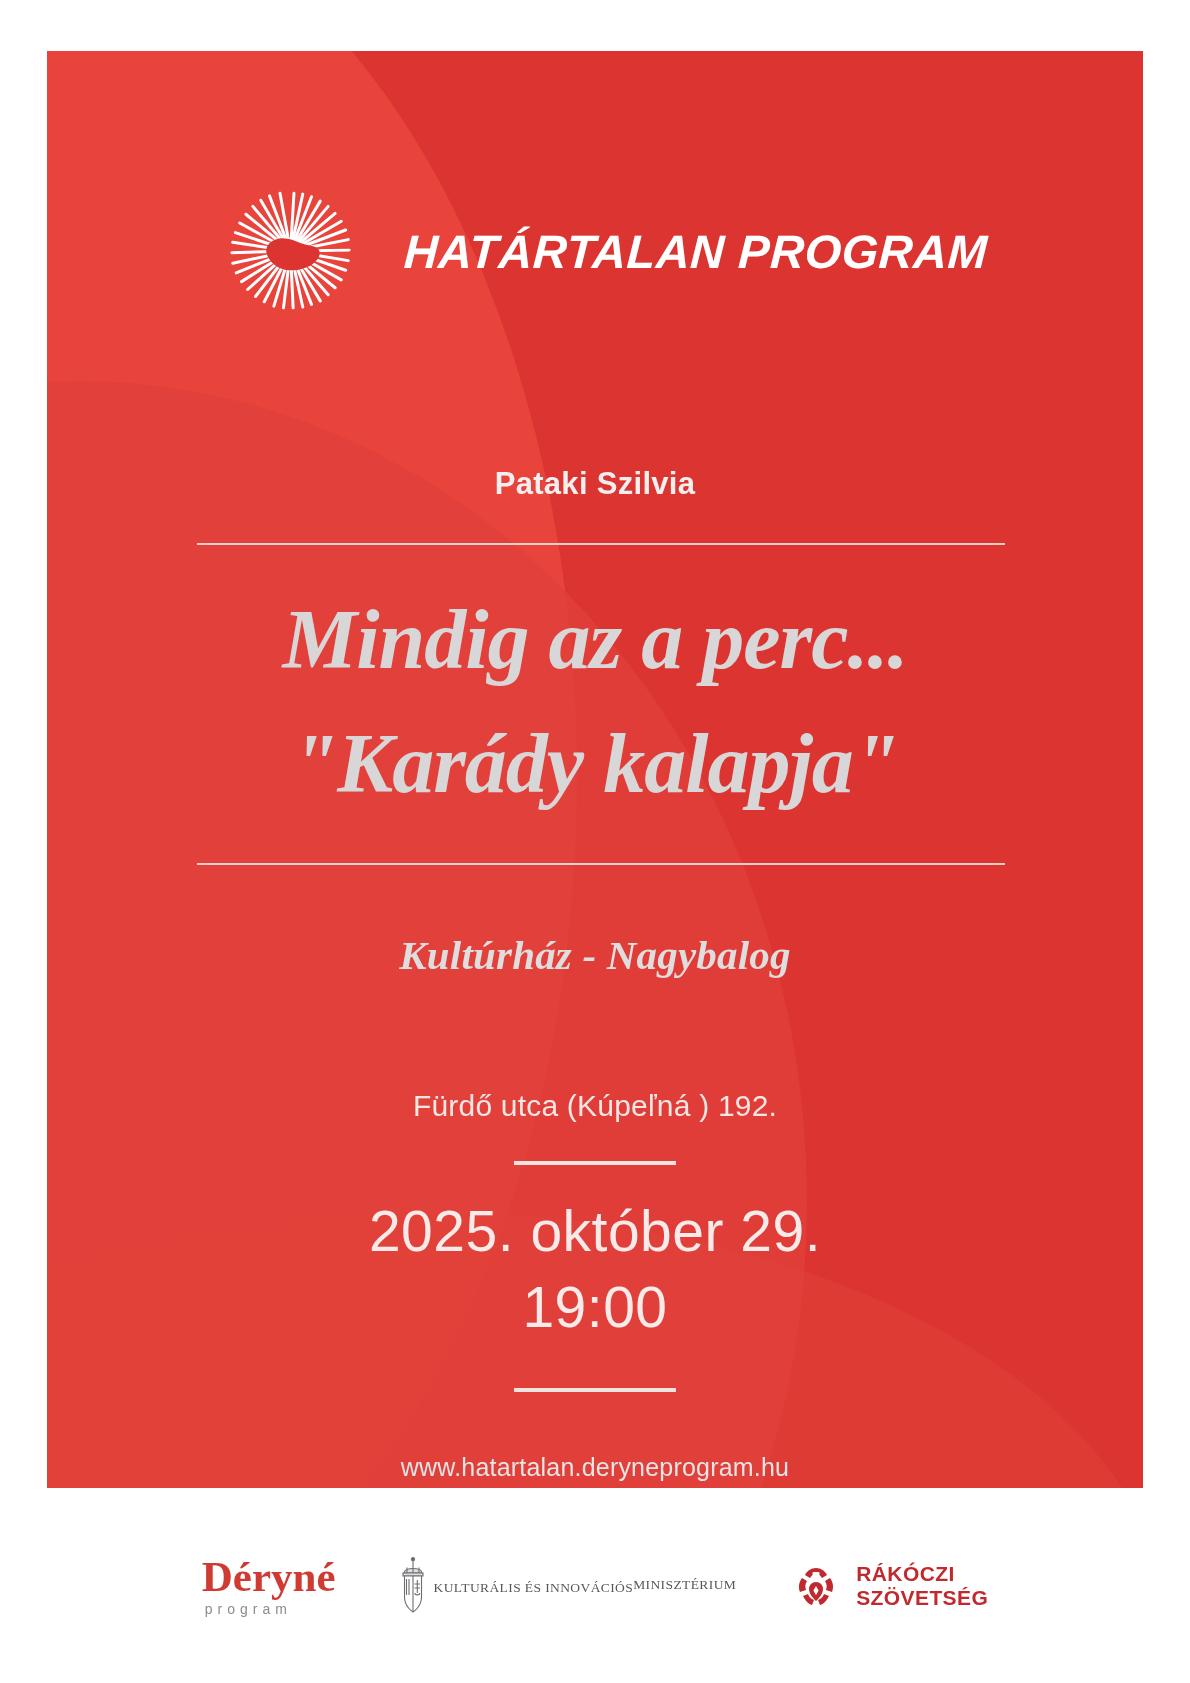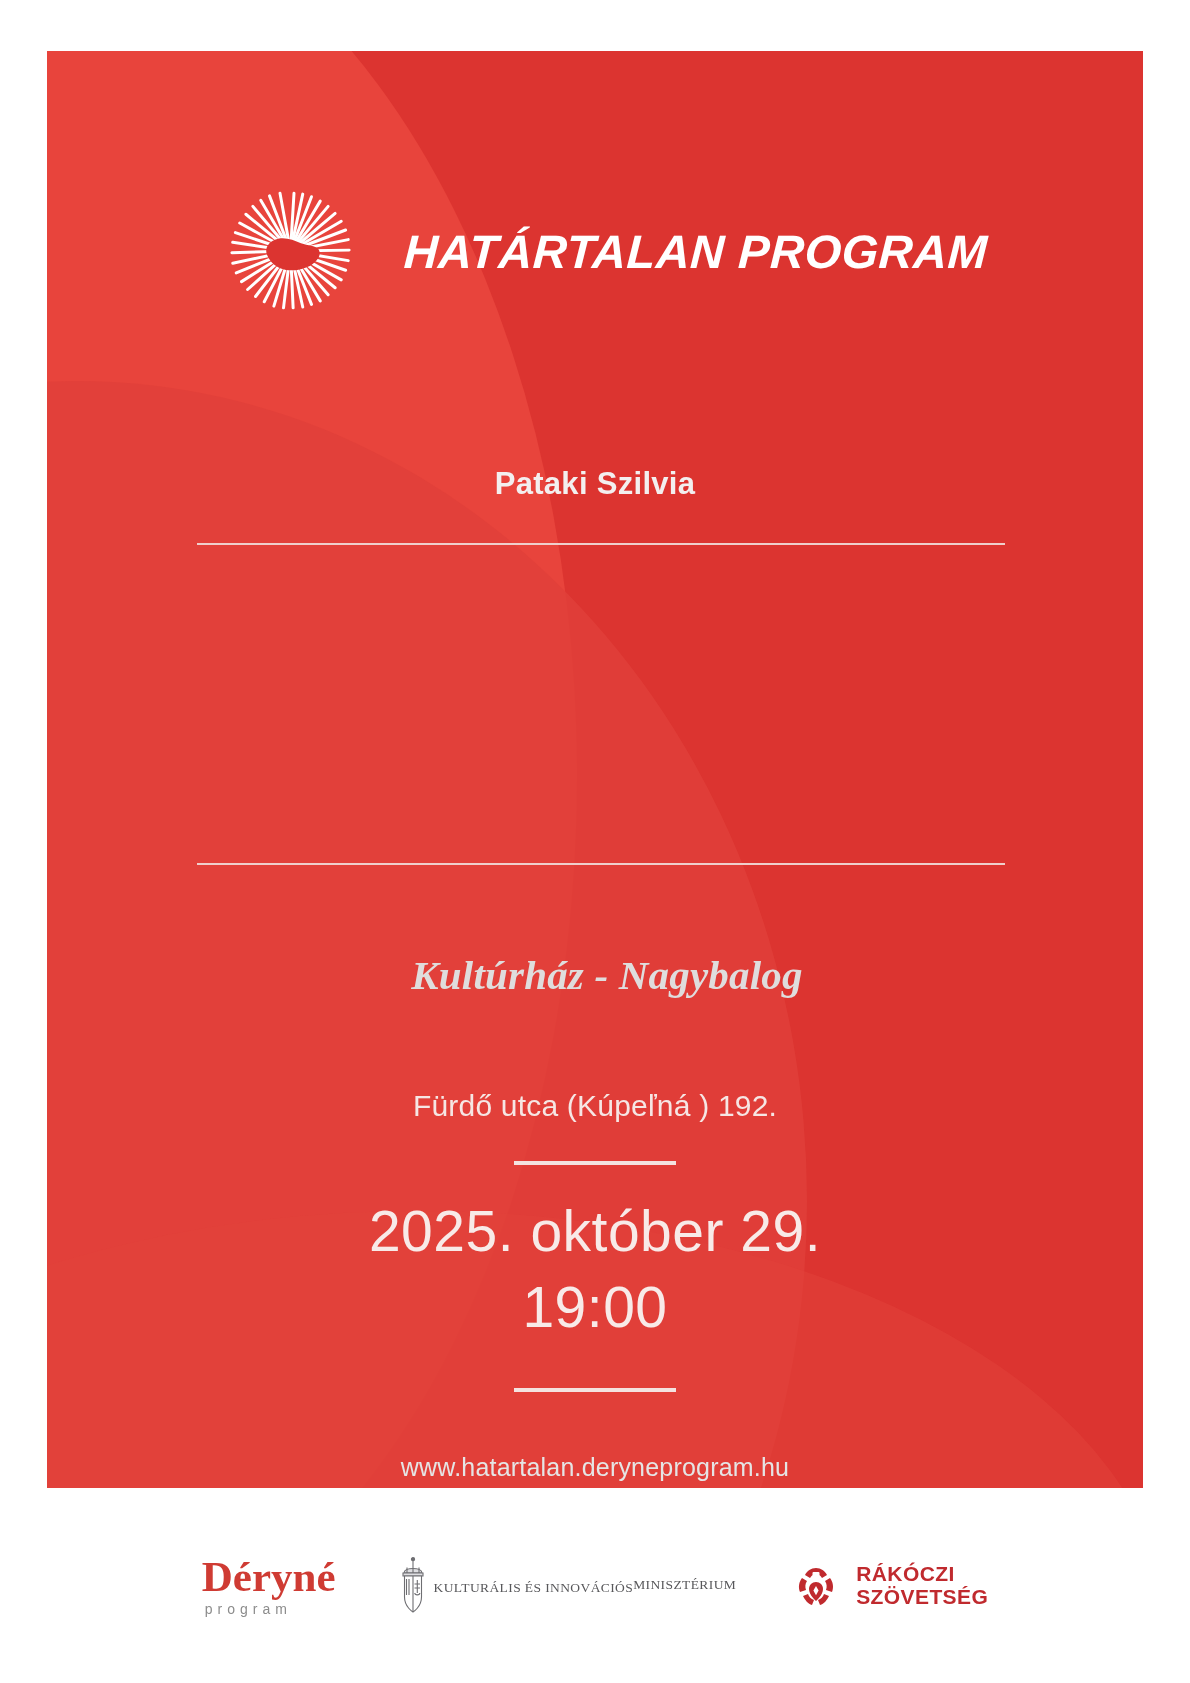--- a/index.html
+++ b/index.html
@@ -126,31 +126,30 @@
     font-weight: bold;
     font-size: 84px;
     line-height: 1.48;
     letter-spacing: -1px;
   }
   .title-line { display: block; white-space: nowrap; }
 
   
   .venue {
     position: absolute;
-    top: 900px;
+    top: 880px;
     left: 0;
     width: 100%;
     text-align: center;
     color: #DFDDDD;
     font-family: "Liberation Serif", "DejaVu Serif", serif;
     font-style: italic;
     font-weight: bold;
     font-size: 41px;
     letter-spacing: .2px;
-    margin-left: 12px;
   }
 
   
   .address {
     position: absolute;
     top: 1038px;
     left: 0;
     width: 100%;
     text-align: center;
     color: #F6E6E4;
@@ -234,21 +233,21 @@
   .logo-min .m1, .logo-min .m2 {
     color: #58585B;
     font-family: "Liberation Serif", "DejaVu Serif", serif;
     font-size: 13.5px;
     letter-spacing: .4px;
     line-height: 1.35;
     white-space: nowrap;
   }
   .logo-min .m1 { margin-top: 5px; }
 
-  .logo-rak { display: flex; align-items: flex-start; gap: 16px; }
+  .logo-rak { display: flex; align-items: center; gap: 16px; }
   .logo-rak-text {
     color: #C02A2E;
     font-weight: bold;
     font-size: 21px;
     line-height: 1.12;
     letter-spacing: .4px;
   }
   .logo-rak-text span { display: block; }
 </style>
 </head>
@@ -306,20 +305,24 @@
           <path d="M73 104 C70 96 76 88 86 86 C95 84 104 88 112 91 C120 94 128 93 132 98
                    C136 104 131 112 122 117 C112 122 99 124 89 120 C80 116 76 111 73 104 Z" fill="#DC3430"></path>
         </svg>
         <div class="brand-text">HATÁRTALAN PROGRAM</div>
       </div>
 
       <div class="performer">Pataki Szilvia</div>
 
       <div class="rule-wide rule-top"></div>
 
+      <div class="title-block">
+        <span class="title-line">Mindig az a perc...</span>
+        <span class="title-line">"Karády kalapja"</span>
+      </div>
 
       <div class="rule-wide rule-bottom"></div>
 
       <div class="venue">Kultúrház - Nagybalog</div>
 
       <div class="address">Fürdő utca (Kúpeľná ) 192.</div>
 
       <div class="rule-small rule-small-1"></div>
 
       <div class="datetime">

